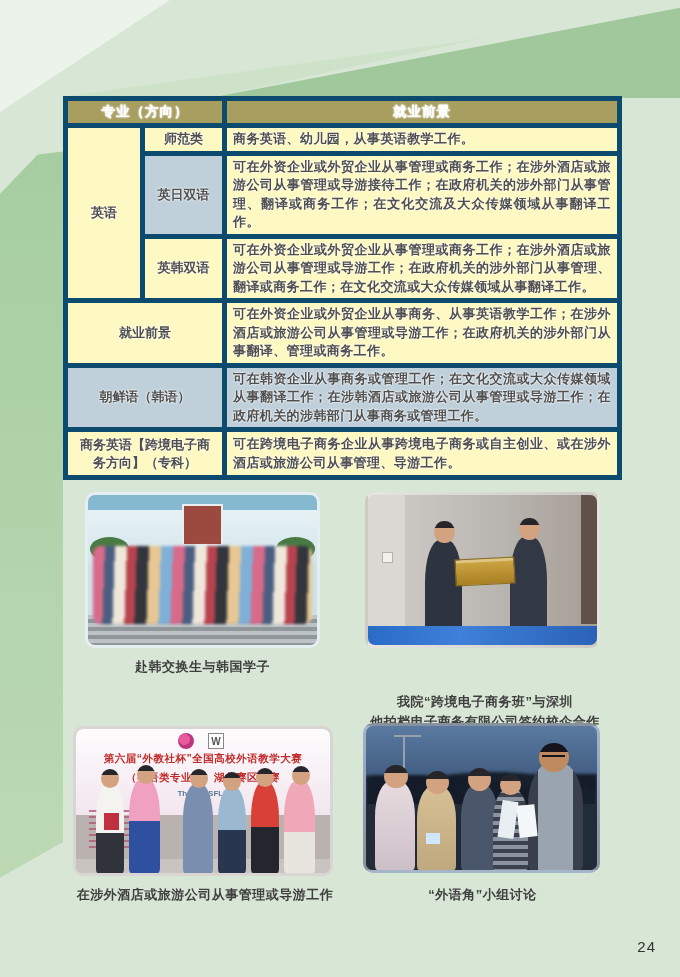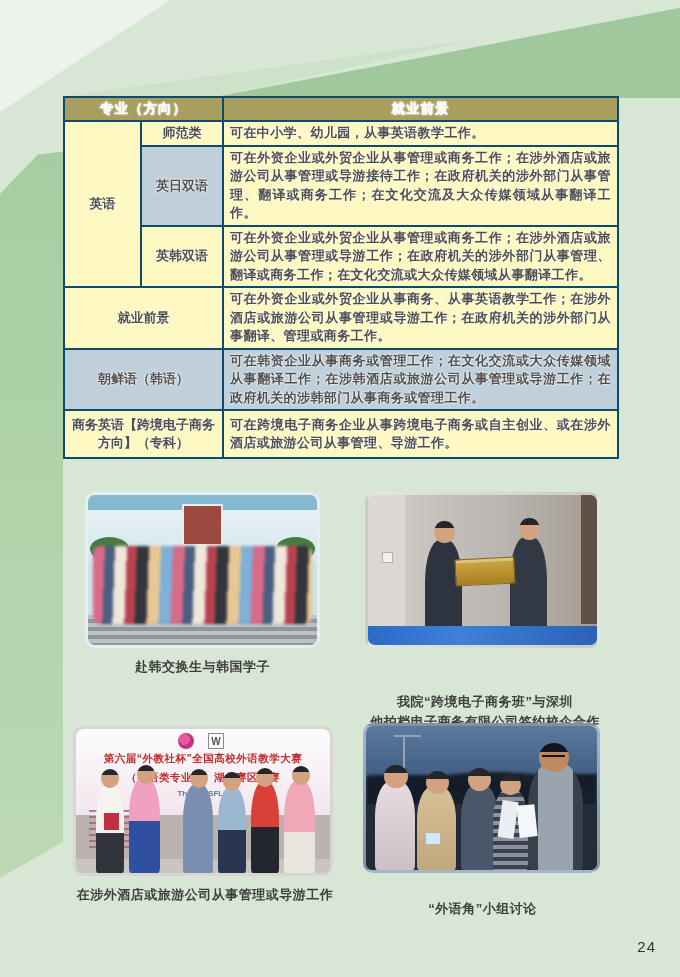--- a/index.html
+++ b/index.html
@@ -31,21 +31,21 @@
     background: linear-gradient(#a6cda1, #bcd9b4);
     clip-path: polygon(0 6%, 60% 0.6%, 100% 0.2%, 100% 94.8%, 0 99.7%);
   }
   
   table.majors {
     position: absolute; left: 63px; top: 96px; z-index: 2;
     width: 554px; border-collapse: collapse; table-layout: fixed;
     font-size: 13px; color: #4f4f4f;
   }
   table.majors td, table.majors th {
-    border: 2px solid #0c4a6e; padding: 2px 6px;
+    border: 5px solid #0c4a6e; padding: 2px 6px;
     text-shadow: 0 0 2px #fff, 0 0 2px #fff;
   }
   th.hd {
     background: #a89e5f; color: #fff; font-weight: bold;
     height: 20px; font-size: 13.5px; letter-spacing: 1px;
     text-shadow: 0 1px 1px rgba(90,80,20,.55);
   }
   td.lbl { text-align: center; font-weight: bold; vertical-align: middle; }
   td.desc {
     text-align: justify; font-weight: bold; line-height: 18.5px;
@@ -135,21 +135,21 @@
   .p4-hman{ left:75%; top:12%; width:13%; height:20%;
             background:linear-gradient(#14141a 0 30%, #c08a60 30%); border-radius:50%; }
   .p4-glasses { left:76%; top:20%; width:10%; height:2px; background:#14141a; }
   .p4-paper1 { left:58%; top:52%; width:7%; height:26%; background:#e9eef2; transform:rotate(8deg); }
   .p4-paper2 { left:66%; top:55%; width:8%; height:22%; background:#f4f7fa; transform:rotate(-6deg); }
   .p4-phone  { left:26%; top:74%; width:6%; height:8%; background:#cfe8ff; }
   
   #cap1 { left: 85px;  top: 658px; width: 235px; }
   #cap2 { left: 345px; top: 692px; width: 280px; line-height: 20px; }
   #cap3 { left: 45px;  top: 886px; width: 320px; }
-  #cap4 { left: 380px; top: 886px; width: 205px; margin-top: 14px; }
+  #cap4 { left: 380px; top: 886px; width: 205px; }
   .page-number {
     position: absolute; right: 24px; top: 938px; z-index: 2;
     font-size: 15px; color: #333; letter-spacing: 1px;
   }
 </style>
 </head>
 <body>
 
 <div class="page">
 
@@ -167,21 +167,21 @@
         <col style="width:395px">
       </colgroup>
     <tbody>
         <tr>
       <th class="hd" colspan="2">专业（方向）</th>
       <th class="hd">就业前景</th>
     </tr>
     <tr class="r1">
       <td class="lbl c-blue" rowspan="3">英语</td>
       <td class="lbl c-green">师范类</td>
-      <td class="desc c-green">可在中小学、幼儿园，从事英语教学工作。</td>
+      <td class="desc c-green">商务英语、幼儿园，从事英语教学工作。</td>
     </tr>
     <tr class="r2">
       <td class="lbl c-gblue">英日双语</td>
       <td class="desc c-blue">可在外资企业或外贸企业从事管理或商务工作；在涉外酒店或旅游公司从事管理或导游接待工作；在政府机关的涉外部门从事管理、翻译或商务工作；在文化交流及大众传媒领域从事翻译工作。</td>
     </tr>
     <tr class="r3">
       <td class="lbl c-blue">英韩双语</td>
       <td class="desc c-blue">可在外资企业或外贸企业从事管理或商务工作；在涉外酒店或旅游公司从事管理或导游工作；在政府机关的涉外部门从事管理、翻译或商务工作；在文化交流或大众传媒领域从事翻译工作。</td>
     </tr>
     <tr class="r4">

